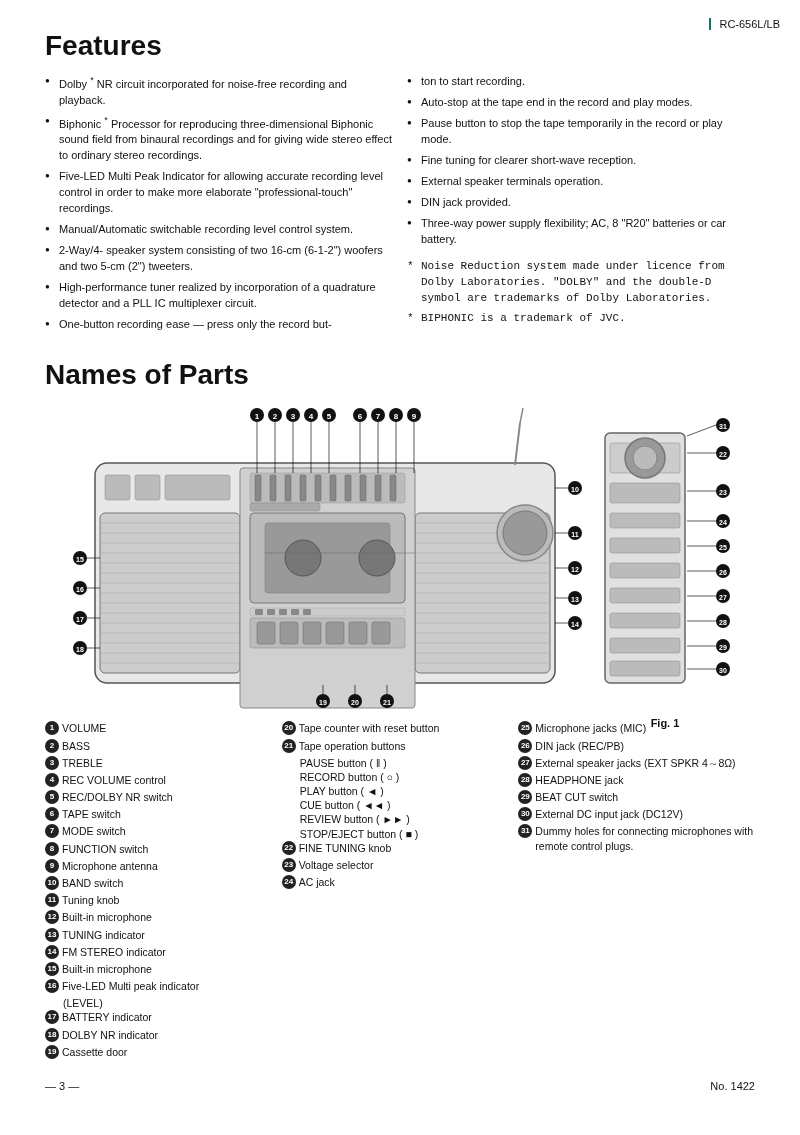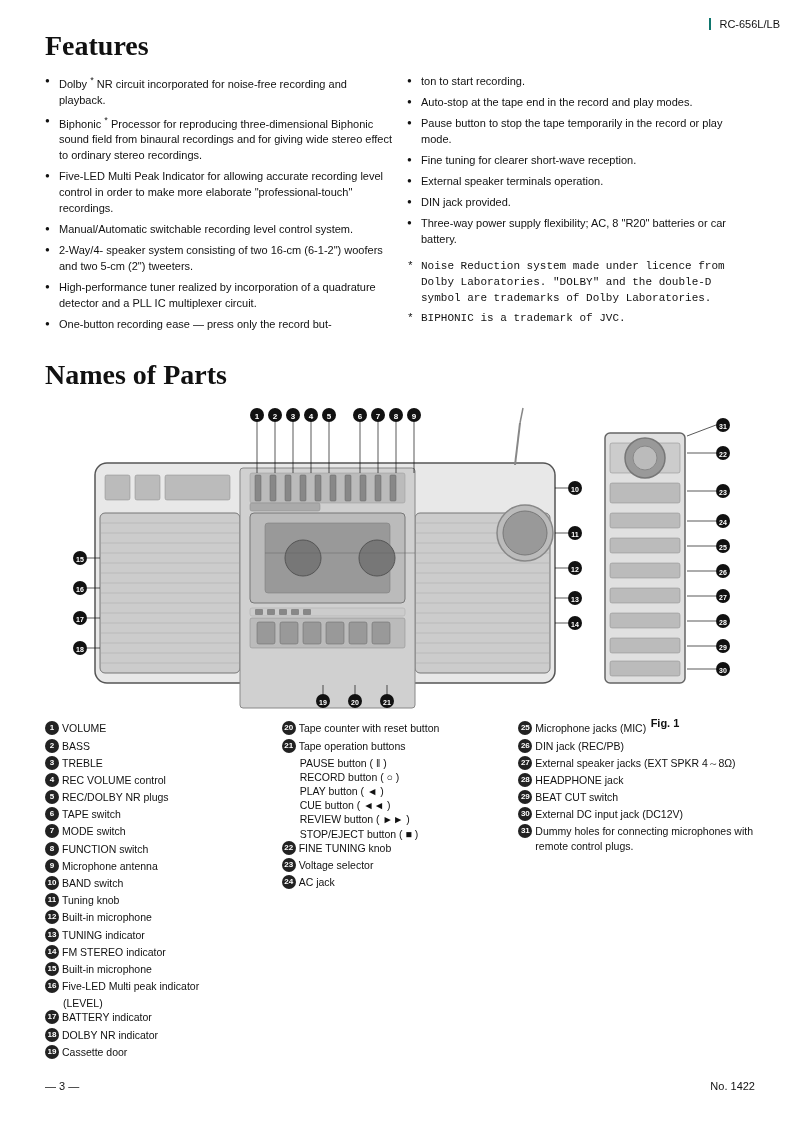--- a/index.html
+++ b/index.html
@@ -23,21 +23,21 @@
       top: 18px;
       right: 20px;
       font-size: 11px;
       border-left: 2px solid #0f766e;
       padding-left: 8px;
     }
     h1.section-title {
       font-size: 28px;
       font-weight: 900;
       margin-bottom: 12px;
-      font-family: Liberation Serif, serif;
+      font-family: Liberation Sans, sans-serif;
     }
     .features-section {
       margin-bottom: 20px;
     }
     .two-col {
       display: flex;
       gap: 14px;
     }
     .col {
       flex: 1;
@@ -436,21 +436,21 @@
         <div class="legend-item">
           <span class="legend-num-circle">3</span>
           <span class="legend-text">TREBLE</span>
         </div>
         <div class="legend-item">
           <span class="legend-num-circle">4</span>
           <span class="legend-text">REC VOLUME control</span>
         </div>
         <div class="legend-item">
           <span class="legend-num-circle">5</span>
-          <span class="legend-text">REC/DOLBY NR plugs</span>
+          <span class="legend-text">REC/DOLBY NR switch</span>
         </div>
         <div class="legend-item">
           <span class="legend-num-circle">6</span>
           <span class="legend-text">TAPE switch</span>
         </div>
         <div class="legend-item">
           <span class="legend-num-circle">7</span>
           <span class="legend-text">MODE switch</span>
         </div>
         <div class="legend-item">

